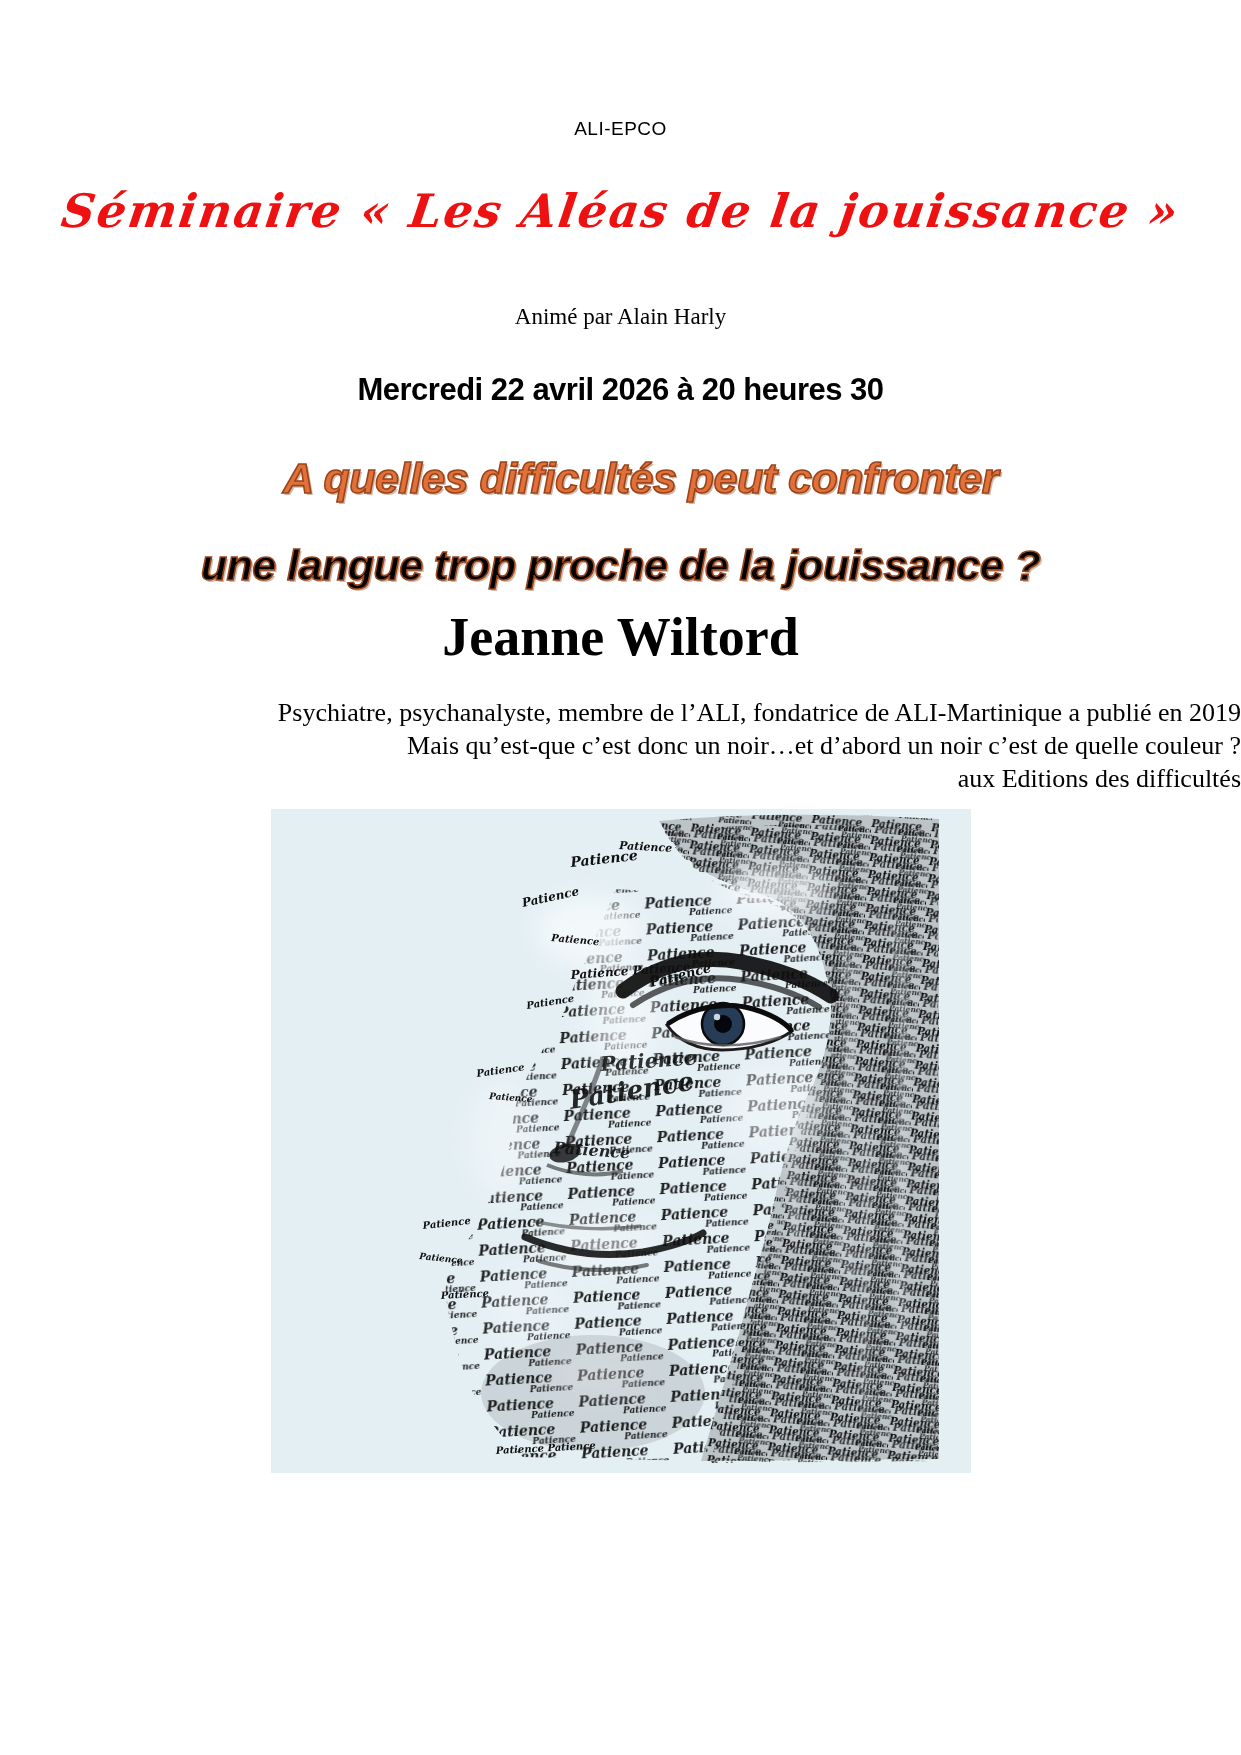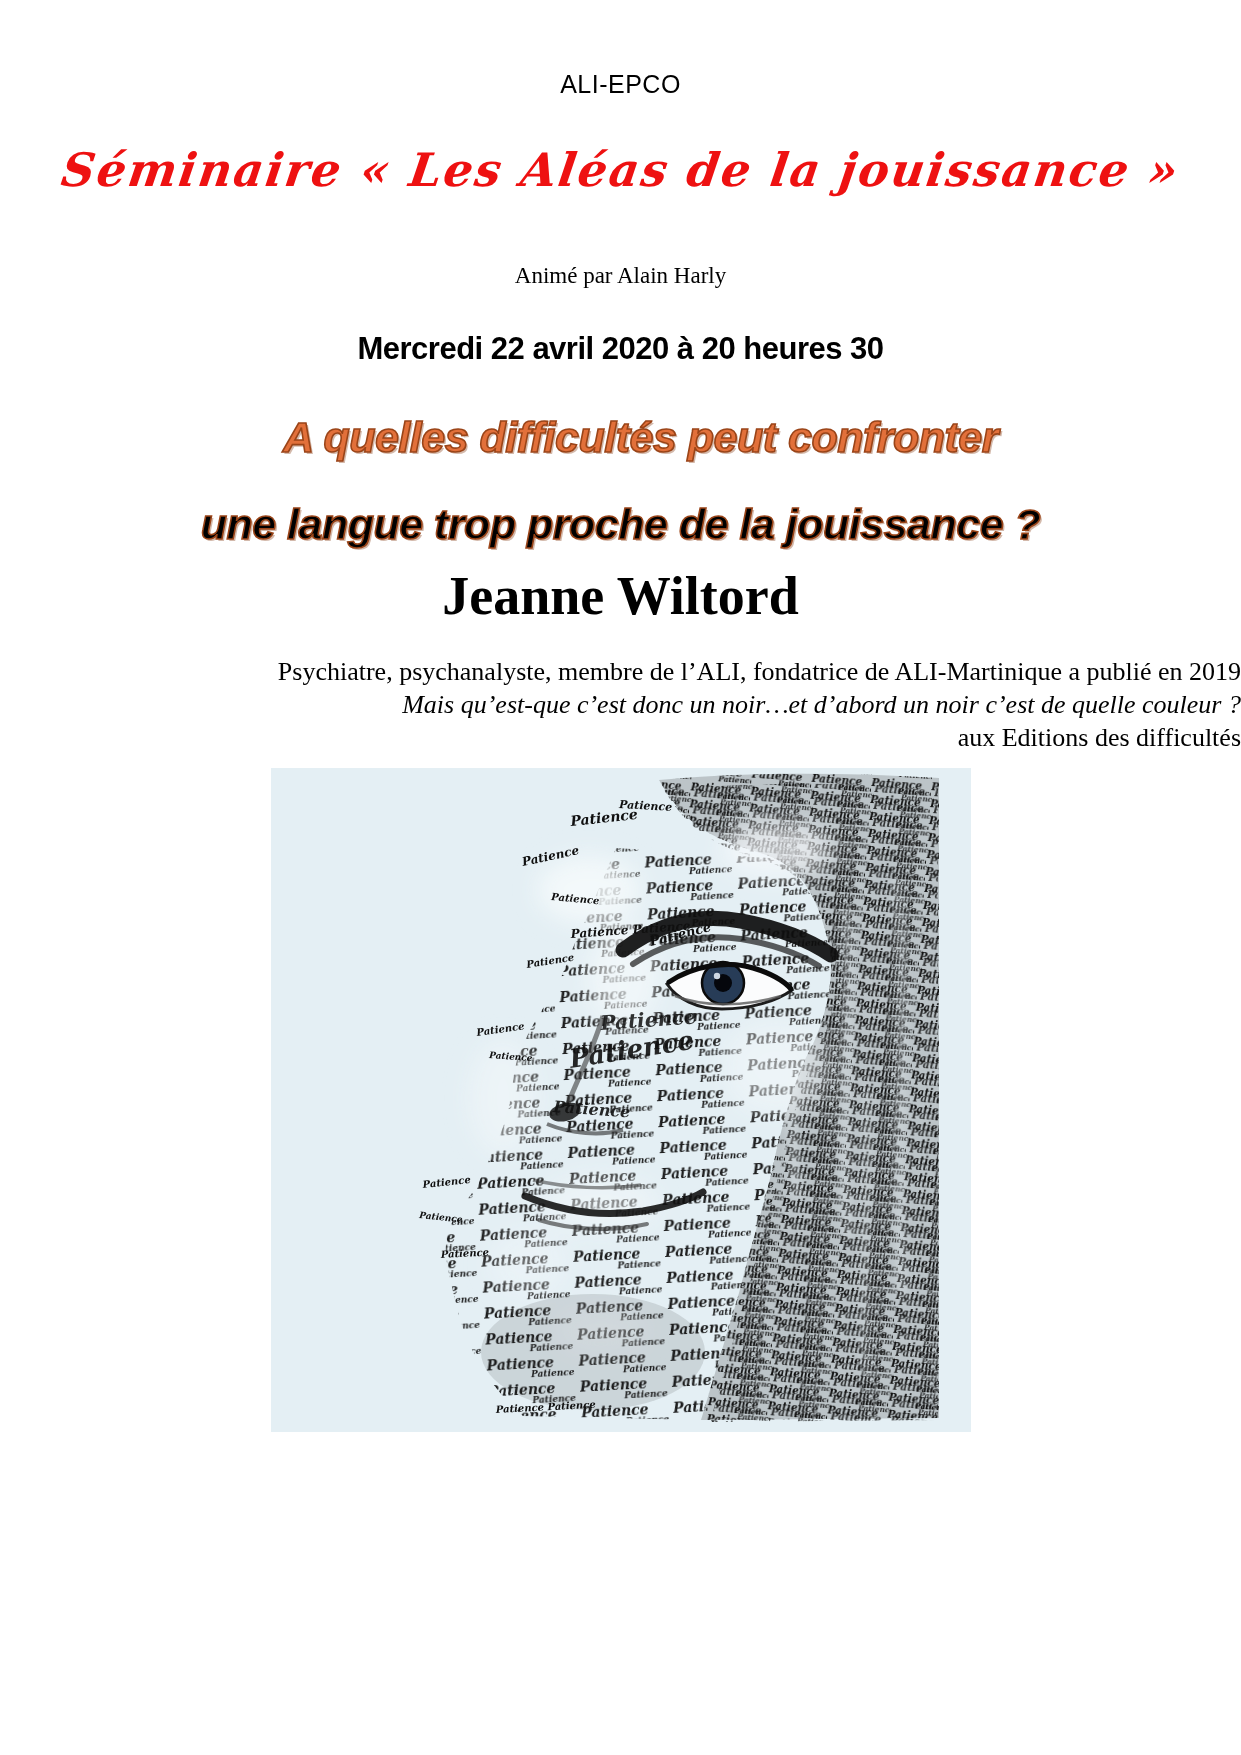--- a/index.html
+++ b/index.html
@@ -5,21 +5,21 @@
   html,body{margin:0;padding:0;}
   body{
     width:1241px;height:1755px;background:#ffffff;
     font-family:"Liberation Serif", serif;color:#000;
     overflow:hidden;
   }
   .page{width:1241px;height:1755px;position:relative;text-align:center;}
   .org{
     padding-top:70px;
     font-family:"Liberation Sans", sans-serif;
-    font-size:25px;letter-spacing:0.5px;
+    font-size:19px;letter-spacing:0.5px;margin-top:48px;
   }
   .title-red{
     margin-top:44px;
     font-family:"DejaVu Serif", serif;
     font-style:italic;font-weight:bold;
     font-size:46px;letter-spacing:2px;
     transform:skewX(-8deg);
     display:inline-block;
   }
   .title-wrap{margin-top:0;}
@@ -44,21 +44,21 @@
   .q2{margin-top:38px;}
   .speaker{
     margin-top:16px;
     font-family:"Liberation Serif", serif;
     font-weight:bold;font-size:54px;
   }
   .bio{
     margin-top:28px;
     font-size:26px;line-height:33px;text-align:right;
   }
-  .bio .book{font-style:italic;}
+  .bio .book{}
   .figure-wrap{
     margin:14px auto 0;
     width:700px;height:664px;
   }
   .figure-wrap svg{display:block;}
   .pw{
     font-family:"DejaVu Serif", serif;
     font-style:italic;font-weight:bold;
     fill:#101010;
   }
@@ -69,21 +69,21 @@
 <div class="page">
 
   <div class="org">ALI-EPCO</div>
 
   <div class="title-wrap">
     <span class="title-red" style="color: rgb(238, 17, 17);">Séminaire « Les Aléas de la jouissance »</span>
   </div>
 
   <div class="facilitator">Animé par Alain Harly</div>
 
-  <div class="datetime">Mercredi 22 avril 2020 à 20 heures 30</div>
+  <div class="datetime">Mercredi 22 avril 2026 à 20 heures 30</div>
 
   <div class="question q1" style="color: rgb(226, 112, 58); --q-outline: #9a4418; -webkit-text-stroke: 1.6px rgb(154, 68, 24);">A quelles difficultés peut confronter</div>
   <div class="question q2" style="color: #000000; --q-outline: #9a4418; -webkit-text-stroke: 1.6px rgb(154, 68, 24);">une langue trop proche de la jouissance ?</div>
 
   <div class="speaker">Jeanne Wiltord</div>
 
   <div class="bio">
     <div>Psychiatre, psychanalyste, membre de l’ALI, fondatrice de ALI-Martinique a publié en 2019</div>
     <div class="book">Mais qu’est-que c’est donc un noir…et d’abord un noir c’est de quelle couleur ?</div>
     <div>aux Editions des difficultés</div>

